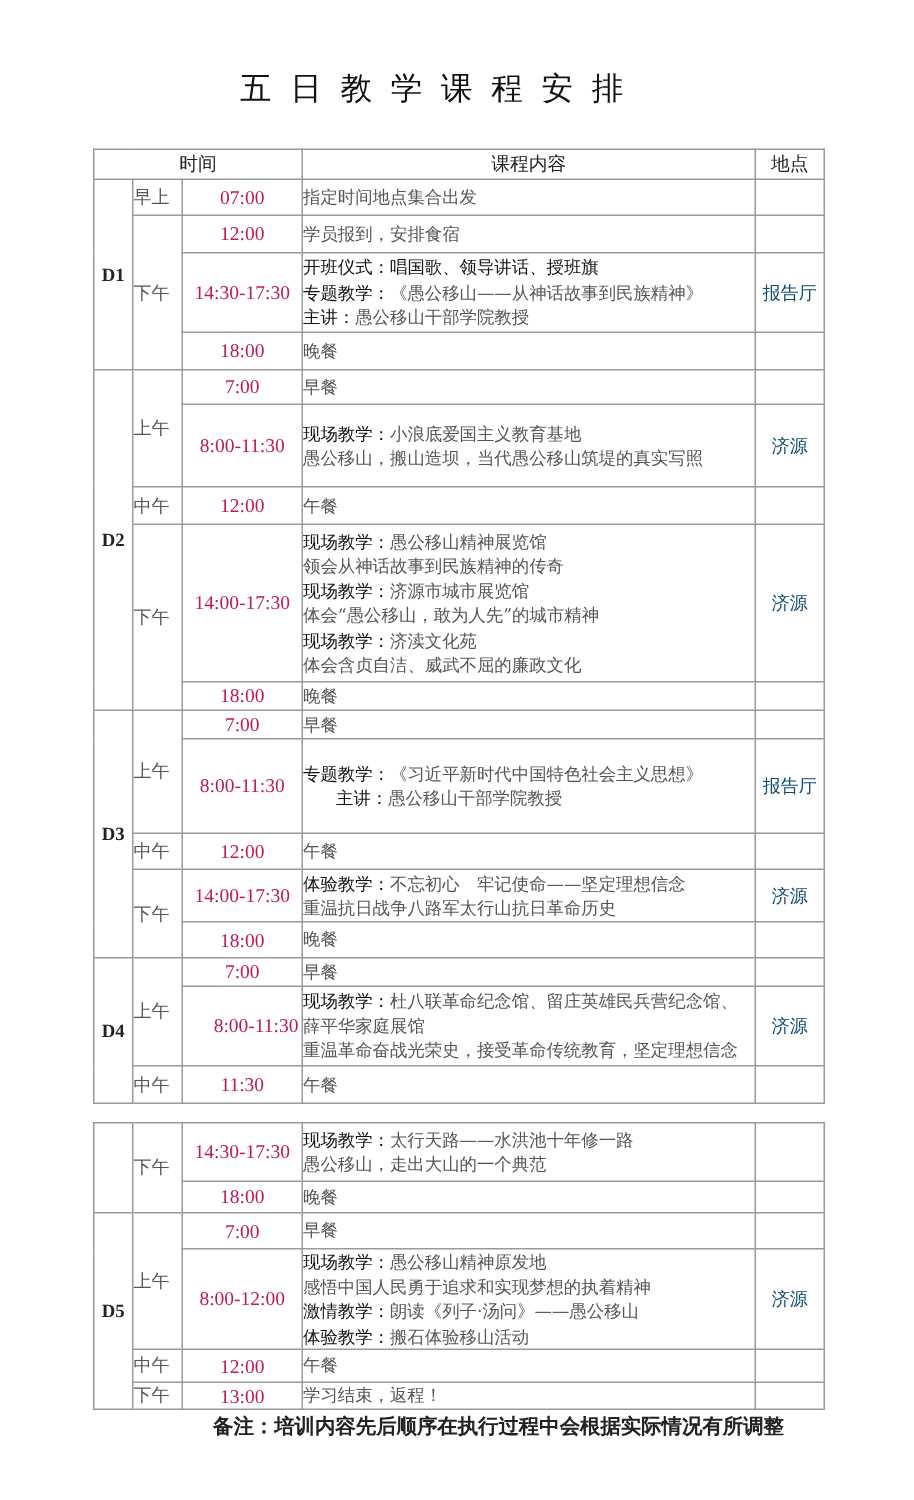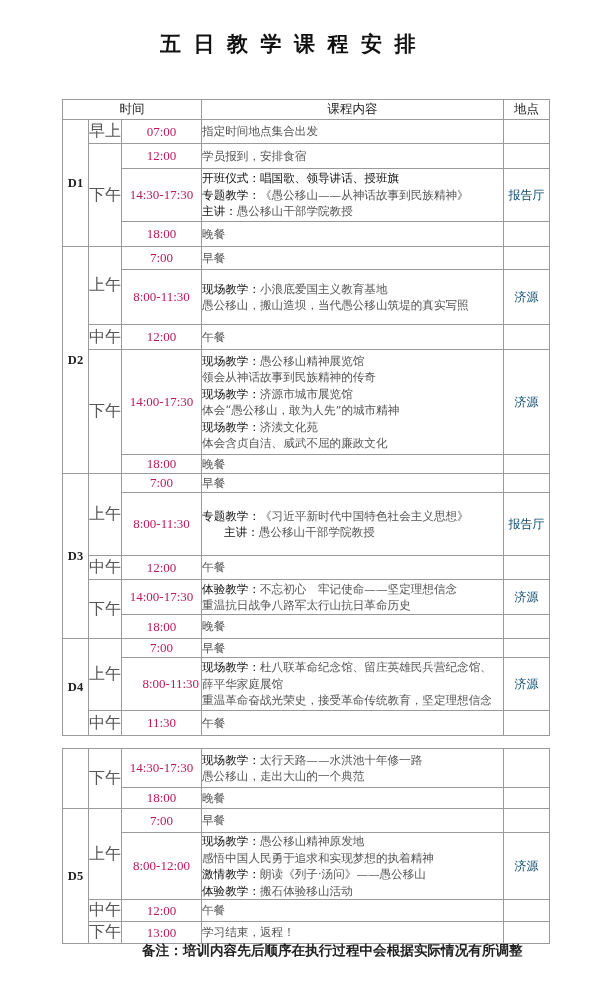--- a/index.html
+++ b/index.html
@@ -1,29 +1,29 @@
 <!DOCTYPE html>
 <html><head>
 <meta charset="utf-8">
 <style>
   html, body { margin: 0; padding: 0; background: #ffffff; }
   body { width: 609px; height: 1000px; position: relative; overflow: hidden;
          font-family: "DejaVu Serif", "Liberation Serif", serif; color: #333; }
-  .title { position: absolute; left: 160px; top: 30px; width: 270px; height: 28px;
-           font-size: 21px; font-weight: bold; letter-spacing: 12.5px; color: #111;
+  .title { position: absolute; left: 160px; top: 45px; width: 270px; height: 28px;
+           font-size: 21px; font-weight: normal; letter-spacing: 12.5px; color: #111;
            white-space: nowrap; line-height: 28px; font-family: "DejaVu Sans", sans-serif; }
   table.sched { position: absolute; left: 62px; width: 487px; border-collapse: collapse;
                 table-layout: fixed; }
   #t1 { top: 99px; }
   #t2 { top: 748px; }
   table.sched td, table.sched th { border: 1px solid #9a9a9a; padding: 0; overflow: hidden; }
   th { font-weight: normal; font-size: 12.5px; color: #222; text-align: center; }
   td.day { text-align: center; font-family: "Liberation Serif", serif; font-weight: bold;
            font-size: 12.5px; color: #222; margin-left: 16px; }
-  td.per { text-align: left; font-size: 16px; color: #555; }
+  td.per { text-align: left; font-size: 12px; color: #555; }
   td.time { text-align: center; font-family: "Liberation Serif", serif; font-size: 13px;
             color: #be185d; white-space: nowrap; }
   td.content { font-size: 11.6px; line-height: 16.5px; color: #555; padding-left: 1px;
                white-space: nowrap; vertical-align: middle; }
   td.loc { text-align: center; font-size: 12px; color: #0c4a6e; }
   .ln b { color: #111; font-weight: normal; }
   .ind { padding-left: 22px; }
   .note { position: absolute; left: 94px; top: 942px; font-size: 13.6px; font-weight: bold;
           color: #222; white-space: nowrap; margin-left: 48px; }
 </style>

